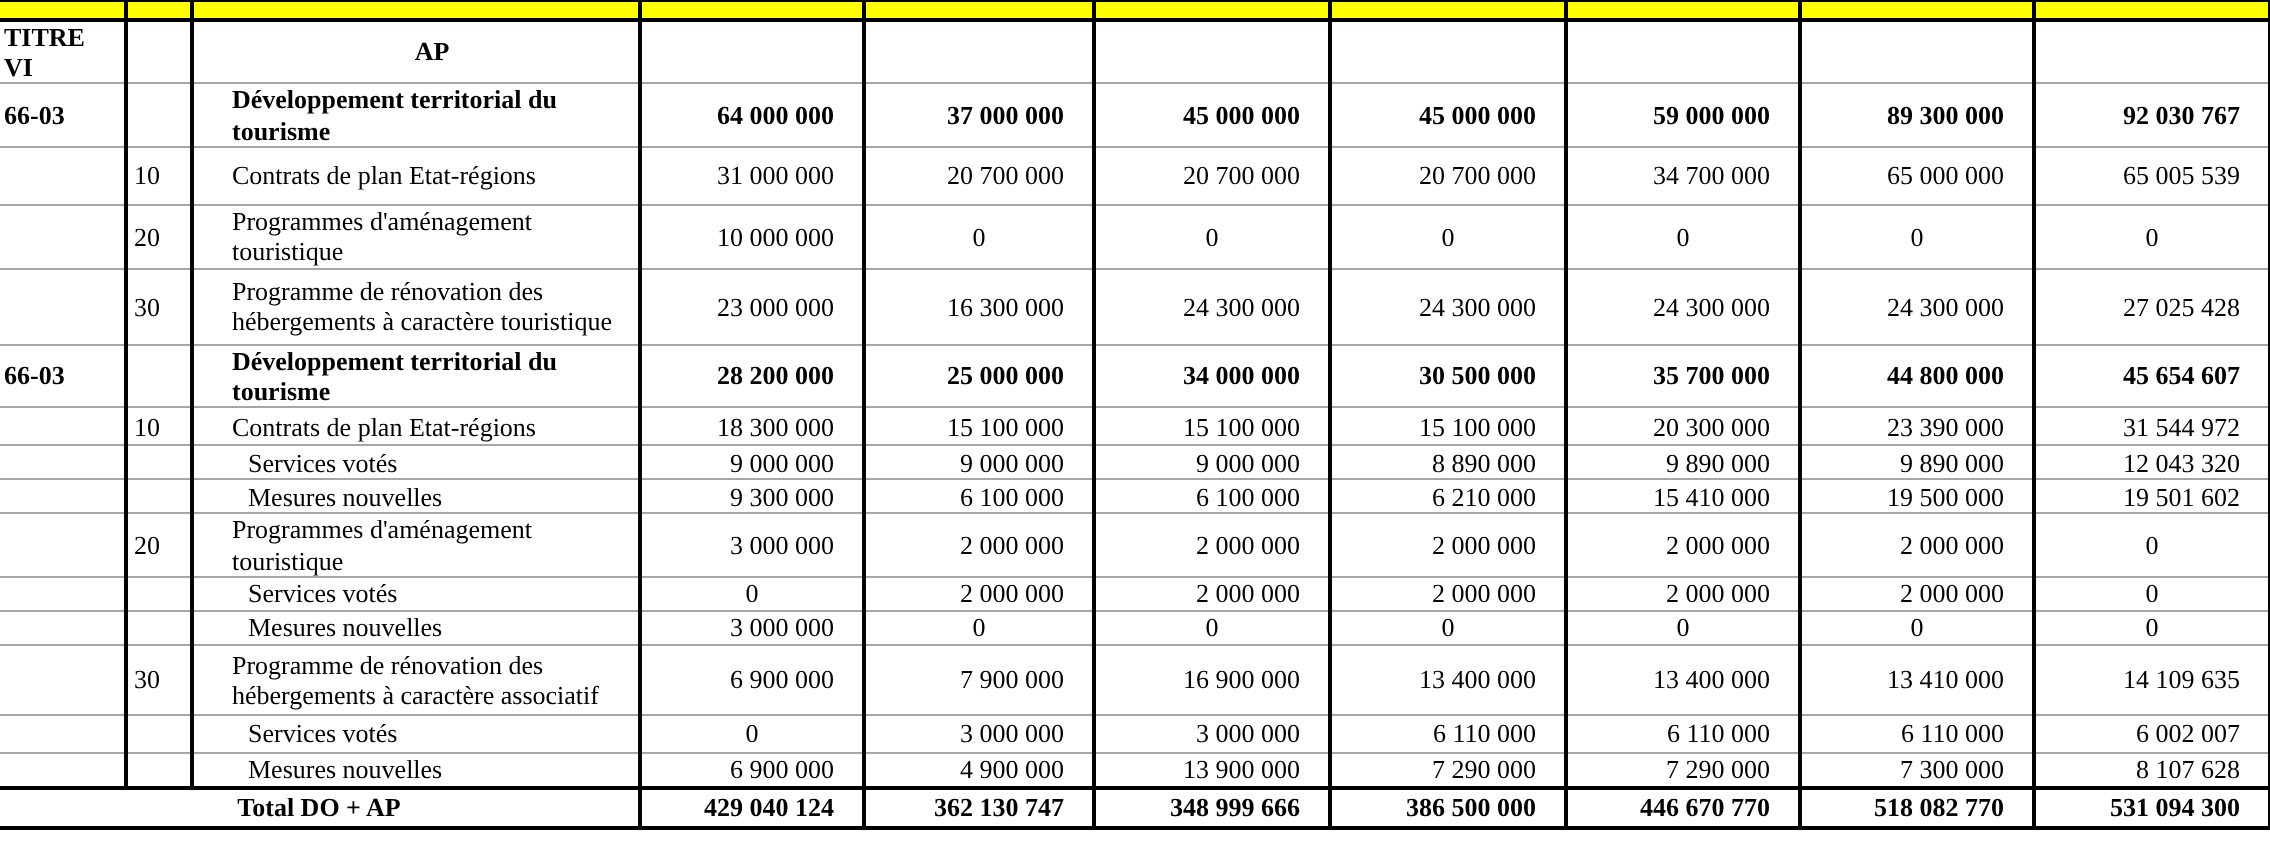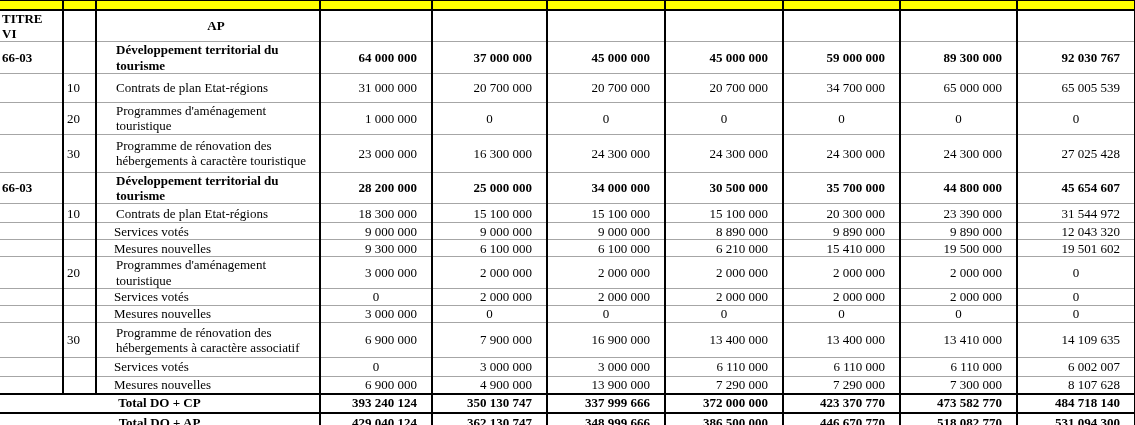--- a/index.html
+++ b/index.html
@@ -19,21 +19,21 @@
     padding:0 3px;
     vertical-align:middle;
     line-height:1.18;
     overflow:hidden;
   }
   tr.r-band td{background:#ffff00;border-bottom:2px solid #000;padding:0;}
   td.c0{font-weight:bold;padding-left:2px;}
   td.c1{text-align:right;padding-right:20px;}
   td.lbl{padding-left:19px;}
   td.lbl.center{text-align:center;font-weight:bold;}
-  td.lbl.indent{padding-left:17px;}
+  td.lbl.indent{padding-left:27px;}
   td.num{text-align:right;padding-right:14px;white-space:nowrap;}
   td.num.zero{text-align:center;padding-right:3px;}
   tr.r-section-header td,
   tr.r-chapter-title td{font-weight:bold;}
   tr.r-total td{font-weight:bold;border-top:2px solid #000;border-bottom:2px solid #000;}
   td.lbl-merged{text-align:center;font-weight:bold;}
 </style>
 </head>
 <body>
 
@@ -97,21 +97,21 @@
           <td class="num">20 700 000</td>
           <td class="num">20 700 000</td>
           <td class="num">34 700 000</td>
           <td class="num">65 000 000</td>
           <td class="num">65 005 539</td>
         </tr>
         <tr class="r-line" style="height: 27px;">
           <td class="c0"></td>
           <td class="c1">20</td>
           <td class="lbl">Programmes d'aménagement touristique</td>
-          <td class="num">1 000 000</td>
+          <td class="num">10 000 000</td>
           <td class="num zero">0</td>
           <td class="num zero">0</td>
           <td class="num zero">0</td>
           <td class="num zero">0</td>
           <td class="num zero">0</td>
           <td class="num zero">0</td>
         </tr>
         <tr class="r-line" style="height: 38px;">
           <td class="c0"></td>
           <td class="c1">30</td>
@@ -237,30 +237,20 @@
           <td class="c1"></td>
           <td class="lbl indent">Mesures nouvelles</td>
           <td class="num">6 900 000</td>
           <td class="num">4 900 000</td>
           <td class="num">13 900 000</td>
           <td class="num">7 290 000</td>
           <td class="num">7 290 000</td>
           <td class="num">7 300 000</td>
           <td class="num">8 107 628</td>
         </tr>
-        <tr class="r-total" style="height: 19px;">
-          <td class="lbl-merged" colspan="3">Total DO + CP</td>
-          <td class="num">393 240 124</td>
-          <td class="num">350 130 747</td>
-          <td class="num">337 999 666</td>
-          <td class="num">372 000 000</td>
-          <td class="num">423 370 770</td>
-          <td class="num">473 582 770</td>
-          <td class="num">484 718 140</td>
-        </tr>
         <tr class="r-total" style="height: 20px;">
           <td class="lbl-merged" colspan="3">Total DO + AP</td>
           <td class="num">429 040 124</td>
           <td class="num">362 130 747</td>
           <td class="num">348 999 666</td>
           <td class="num">386 500 000</td>
           <td class="num">446 670 770</td>
           <td class="num">518 082 770</td>
           <td class="num">531 094 300</td>
         </tr>

